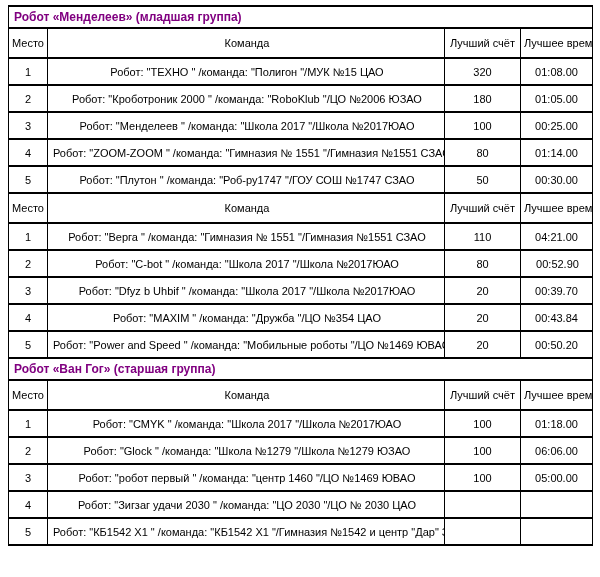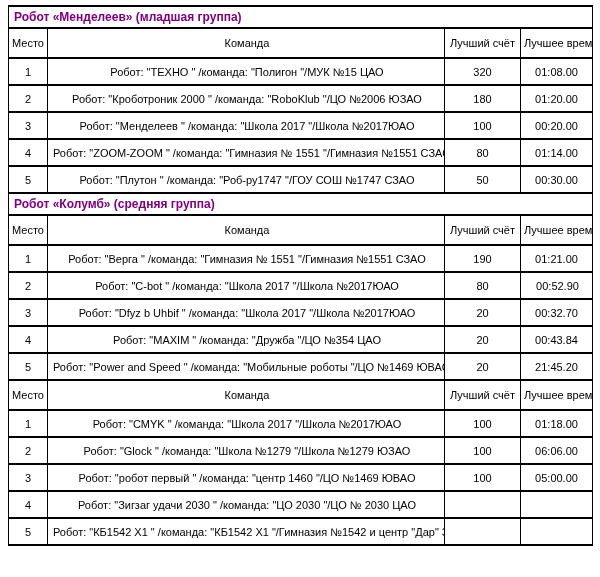--- a/index.html
+++ b/index.html
@@ -74,85 +74,85 @@
       <tr>
         <td class="ta-c">1</td>
         <td class="ta-l">Робот: "ТЕХНО " /команда: "Полигон "/МУК №15 ЦАО</td>
         <td class="ta-c">320</td>
         <td class="ta-c">01:08.00</td>
       </tr>
       <tr>
         <td class="ta-c">2</td>
         <td class="ta-l">Робот: "Кроботроник 2000 " /команда: "RoboKlub "/ЦО №2006 ЮЗАО</td>
         <td class="ta-c">180</td>
-        <td class="ta-c">01:20.00</td>
+        <td class="ta-c">01:05.00</td>
       </tr>
       <tr>
         <td class="ta-c">3</td>
         <td class="ta-l">Робот: "Менделеев " /команда: "Школа 2017 "/Школа №2017ЮАО</td>
         <td class="ta-c">100</td>
-        <td class="ta-c">00:20.00</td>
+        <td class="ta-c">00:25.00</td>
       </tr>
       <tr>
         <td class="ta-c">4</td>
         <td class="ta-l">Робот: "ZOOM-ZOOM " /команда: "Гимназия № 1551 "/Гимназия №1551 СЗАО</td>
         <td class="ta-c">80</td>
         <td class="ta-c">01:14.00</td>
       </tr>
       <tr>
         <td class="ta-c">5</td>
         <td class="ta-l">Робот: "Плутон " /команда: "Роб-ру1747 "/ГОУ СОШ №1747 СЗАО</td>
         <td class="ta-c">50</td>
         <td class="ta-c">00:30.00</td>
       </tr>
     </tbody>
 
     <tbody>
-      <tr class="title-row">
-        <td colspan="4">Робот «Колумб» (средняя группа)</td>
-      </tr>
       <tr class="header-row">
         <td class="ta-c">Место</td>
         <td class="ta-l">Команда</td>
         <td class="ta-c">Лучший счёт</td>
         <td class="ta-c">Лучшее время</td>
       </tr>
       <tr>
         <td class="ta-c">1</td>
         <td class="ta-l">Робот: "Верга " /команда: "Гимназия № 1551 "/Гимназия №1551 СЗАО</td>
-        <td class="ta-c">190</td>
-        <td class="ta-c">01:21.00</td>
+        <td class="ta-c">110</td>
+        <td class="ta-c">04:21.00</td>
       </tr>
       <tr>
         <td class="ta-c">2</td>
         <td class="ta-l">Робот: "C-bot " /команда: "Школа 2017 "/Школа №2017ЮАО</td>
         <td class="ta-c">80</td>
         <td class="ta-l">00:52.90</td>
       </tr>
       <tr>
         <td class="ta-c">3</td>
         <td class="ta-l">Робот: "Dfyz b Uhbif " /команда: "Школа 2017 "/Школа №2017ЮАО</td>
         <td class="ta-c">20</td>
-        <td class="ta-c">00:32.70</td>
+        <td class="ta-c">00:39.70</td>
       </tr>
       <tr>
         <td class="ta-c">4</td>
         <td class="ta-l">Робот: "MAXIM " /команда: "Дружба "/ЦО №354 ЦАО</td>
         <td class="ta-c">20</td>
         <td class="ta-c">00:43.84</td>
       </tr>
       <tr>
         <td class="ta-c">5</td>
         <td class="ta-l">Робот: "Power and Speed " /команда: "Мобильные роботы "/ЦО №1469 ЮВАО</td>
         <td class="ta-c">20</td>
-        <td class="ta-c">21:45.20</td>
+        <td class="ta-c">00:50.20</td>
       </tr>
     </tbody>
 
     <tbody>
+      <tr class="title-row">
+        <td colspan="4">Робот «Ван Гог» (старшая группа)</td>
+      </tr>
       <tr class="header-row">
         <td class="ta-c">Место</td>
         <td class="ta-l">Команда</td>
         <td class="ta-c">Лучший счёт</td>
         <td class="ta-c">Лучшее время</td>
       </tr>
       <tr>
         <td class="ta-c">1</td>
         <td class="ta-l">Робот: "CMYK " /команда: "Школа 2017 "/Школа №2017ЮАО</td>
         <td class="ta-c">100</td>

